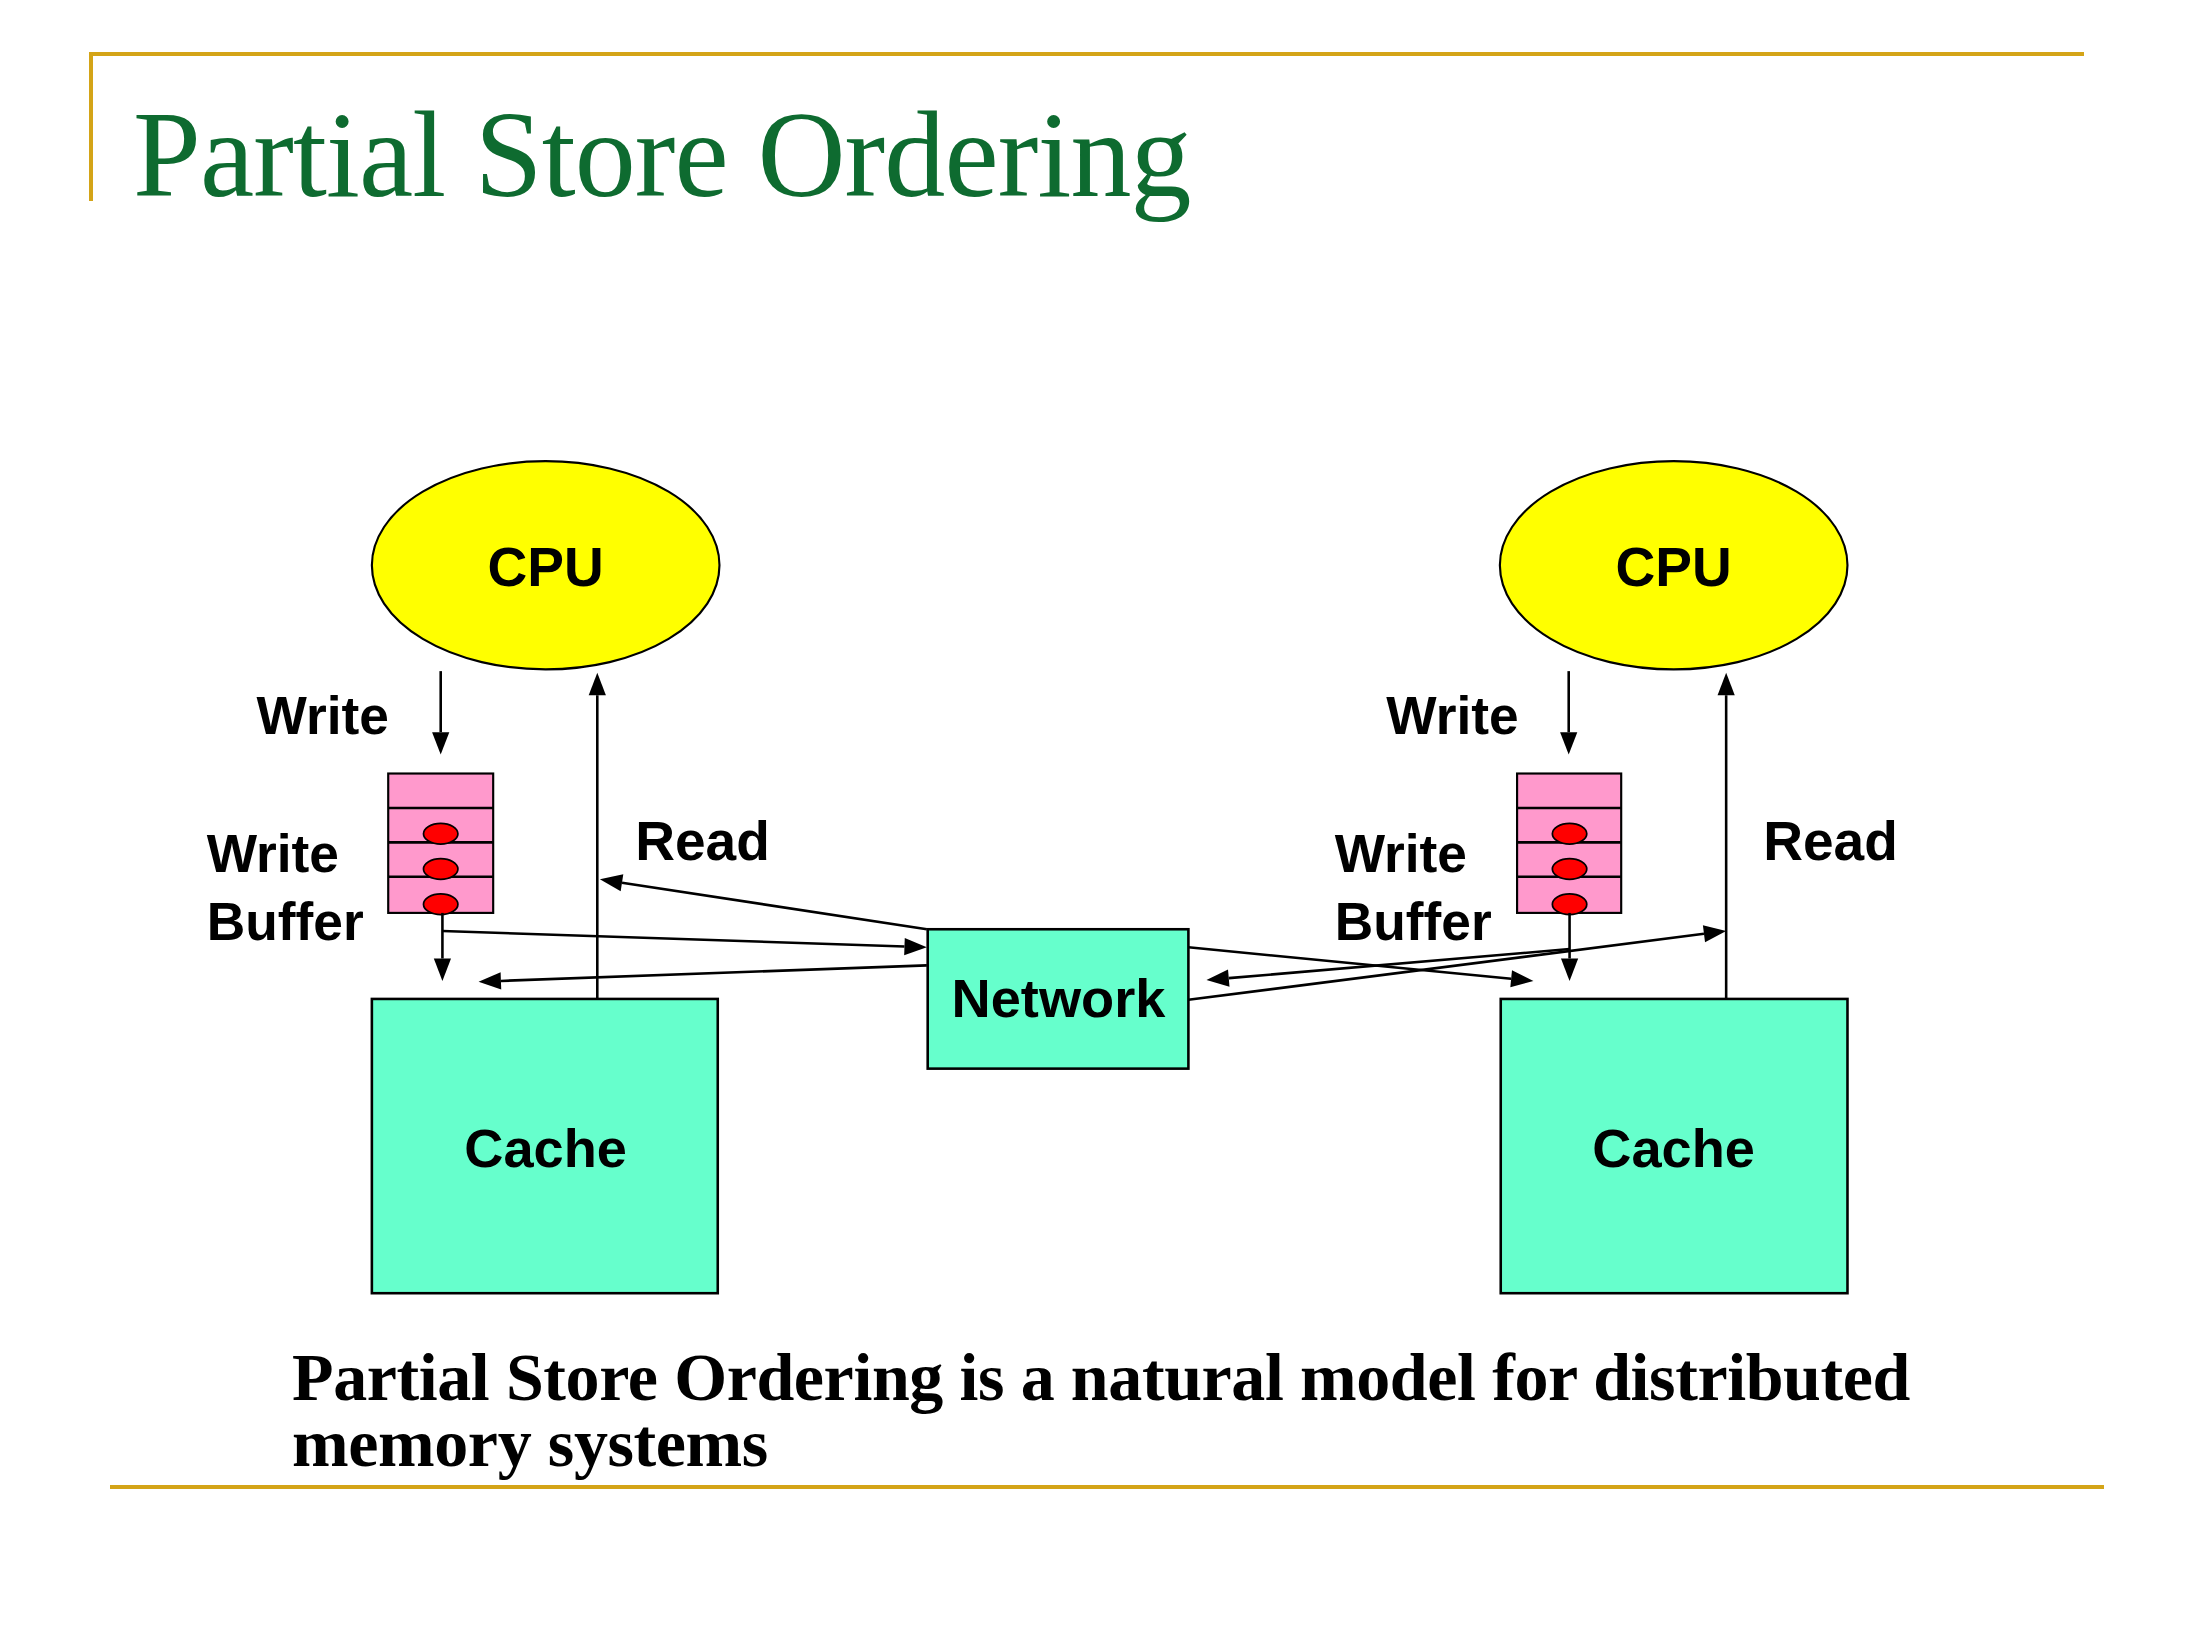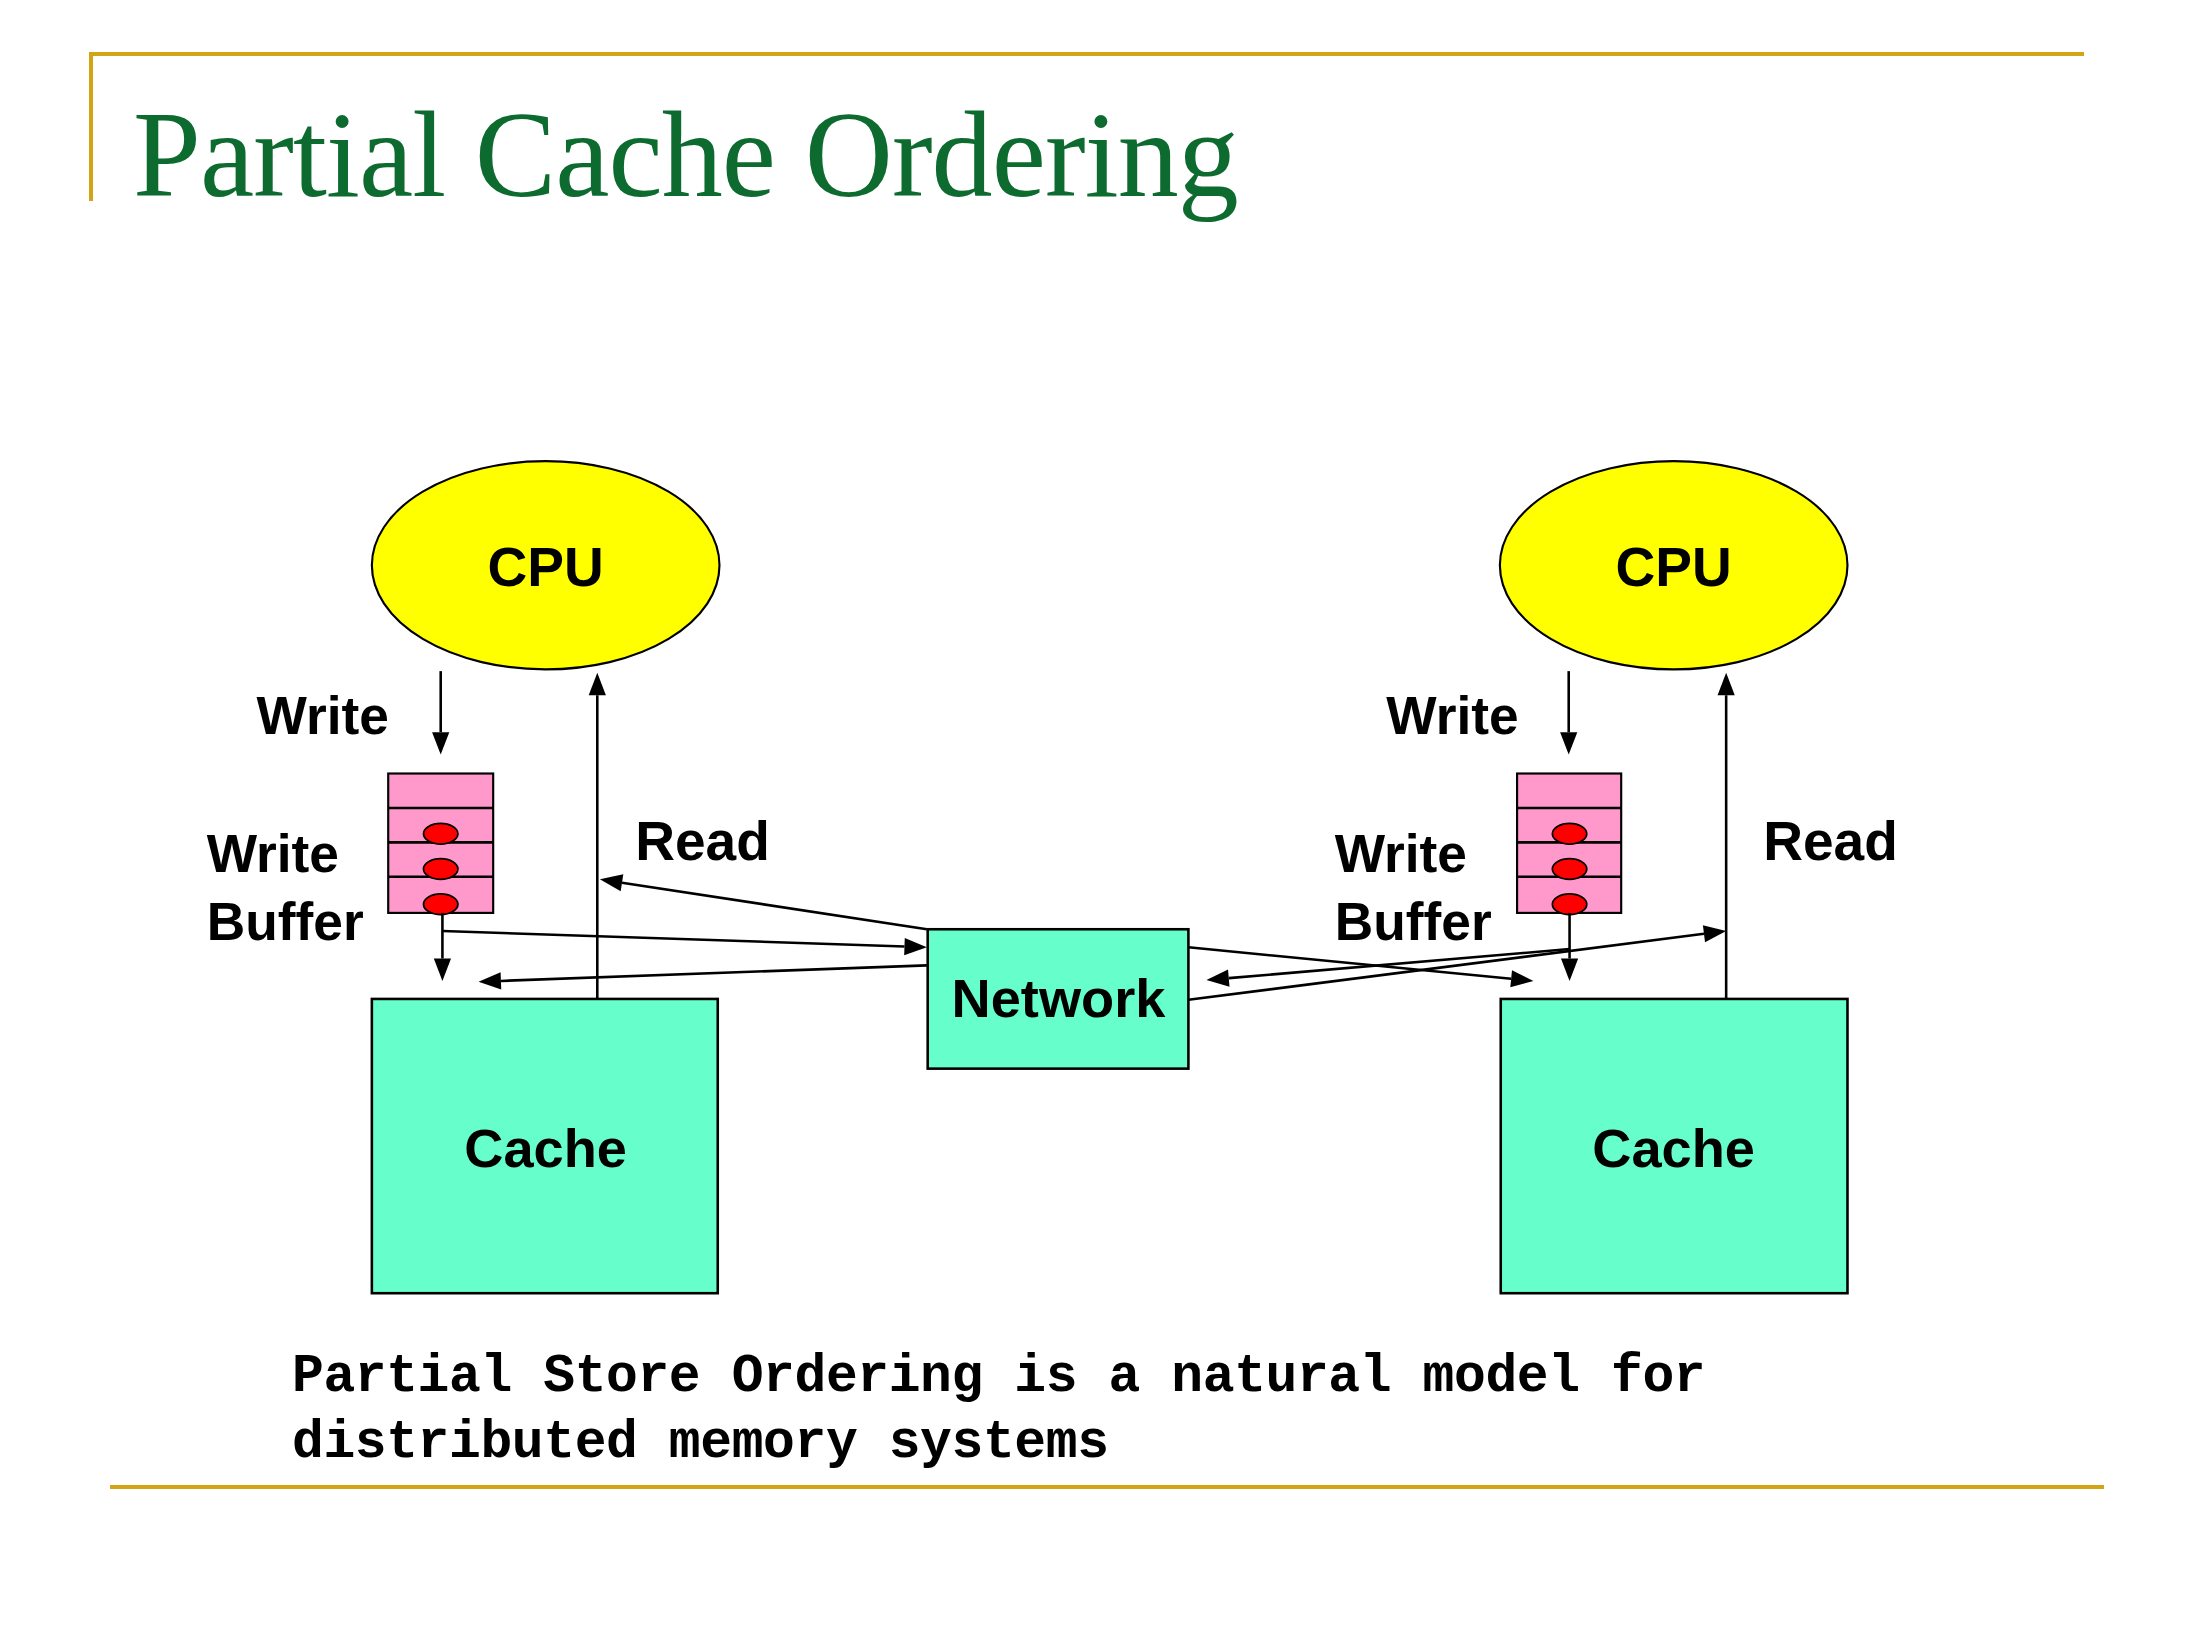--- a/index.html
+++ b/index.html
@@ -5,30 +5,30 @@
   html, body { margin: 0; padding: 0; background: #ffffff; }
   body { width: 2203px; height: 1652px; position: relative; overflow: hidden; }
   .slide { position: absolute; left: 0; top: 0; width: 2203px; height: 1652px; background: #ffffff; }
   .rule-top { position: absolute; left: 90px; top: 52px; width: 1994px; height: 4.3px; background: #D4A417; }
   .rule-left { position: absolute; left: 89px; top: 52px; width: 4.3px; height: 149px; background: #D4A417; }
   .rule-bottom { position: absolute; left: 110px; top: 1485px; width: 1994px; height: 4.3px; background: #D4A417; }
   .title { position: absolute; left: 133px; top: 86px; font-family: "Liberation Serif", serif; font-size: 122px;
            line-height: 138px; color: #0E6B30; white-space: nowrap; margin: 0; font-weight: normal; letter-spacing: -0.9px; }
   svg.diagram { position: absolute; left: 0; top: 0; width: 2203px; height: 1652px; }
   .lbl { font-family: "Liberation Sans", sans-serif; font-weight: bold; fill: #000000; }
-  .caption { position: absolute; left: 292px; top: 1344px; width: 1721px; font-family: Liberation Mono, monospace;
-             font-weight: bold; font-size: 53px; line-height: 66px; color: #000000; margin: 0; letter-spacing: -0.4px; }
+  .caption { position: absolute; left: 292px; top: 1344px; width: 1721px; font-family: Liberation Serif, serif;
+             font-weight: bold; font-size: 68px; line-height: 66px; color: #000000; margin: 0; letter-spacing: -0.4px; }
 </style>
 </head>
 <body>
 
 <div class="slide">
   <div class="rule-top"></div>
   <div class="rule-left"></div>
-  <h1 class="title">Partial Cache Ordering</h1>
+  <h1 class="title">Partial Store Ordering</h1>
 
   <svg class="diagram" viewBox="0 0 2560 1920">
     <defs>
       <marker id="ah" viewBox="0 0 10 10" refX="10" refY="5" markerWidth="7" markerHeight="7" orient="auto" markerUnits="userSpaceOnUse">
       </marker>
     </defs>
 
     <g>
       <ellipse cx="634" cy="657" rx="202" ry="121" fill="#FFFF00" stroke="#000" stroke-width="2.5"></ellipse>
       <text class="lbl" x="634" y="681" font-size="64" text-anchor="middle">CPU</text>

